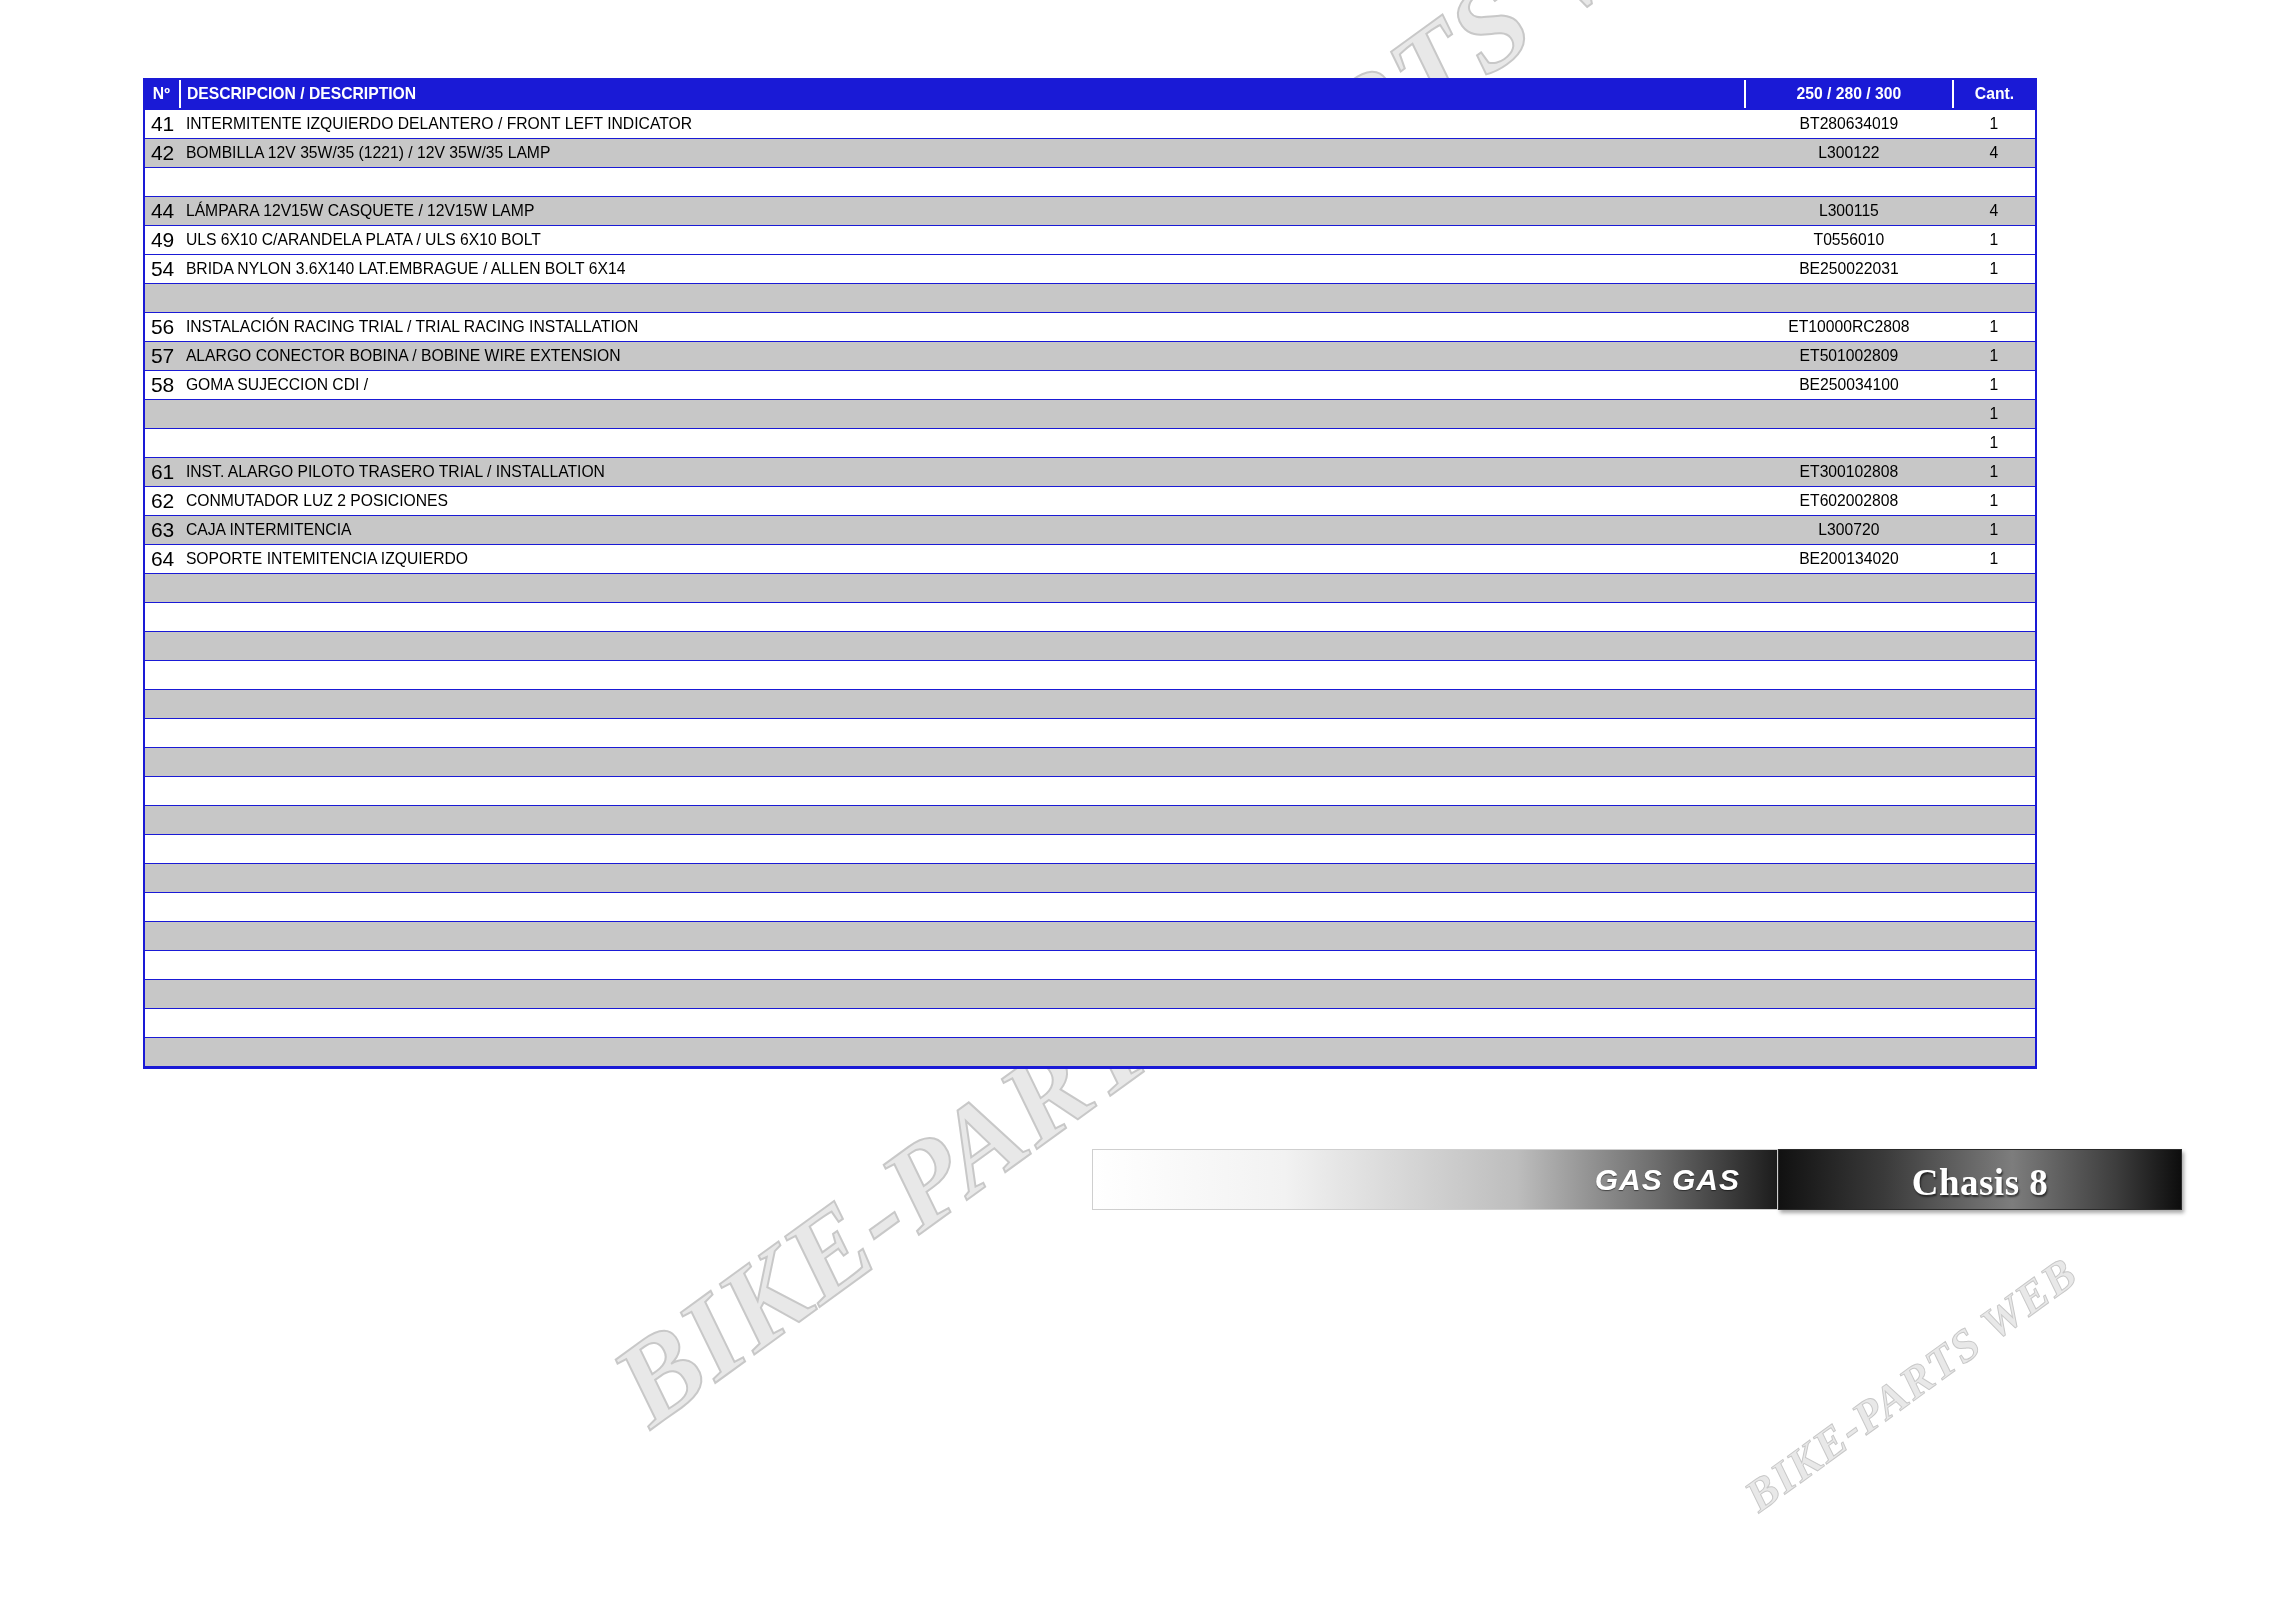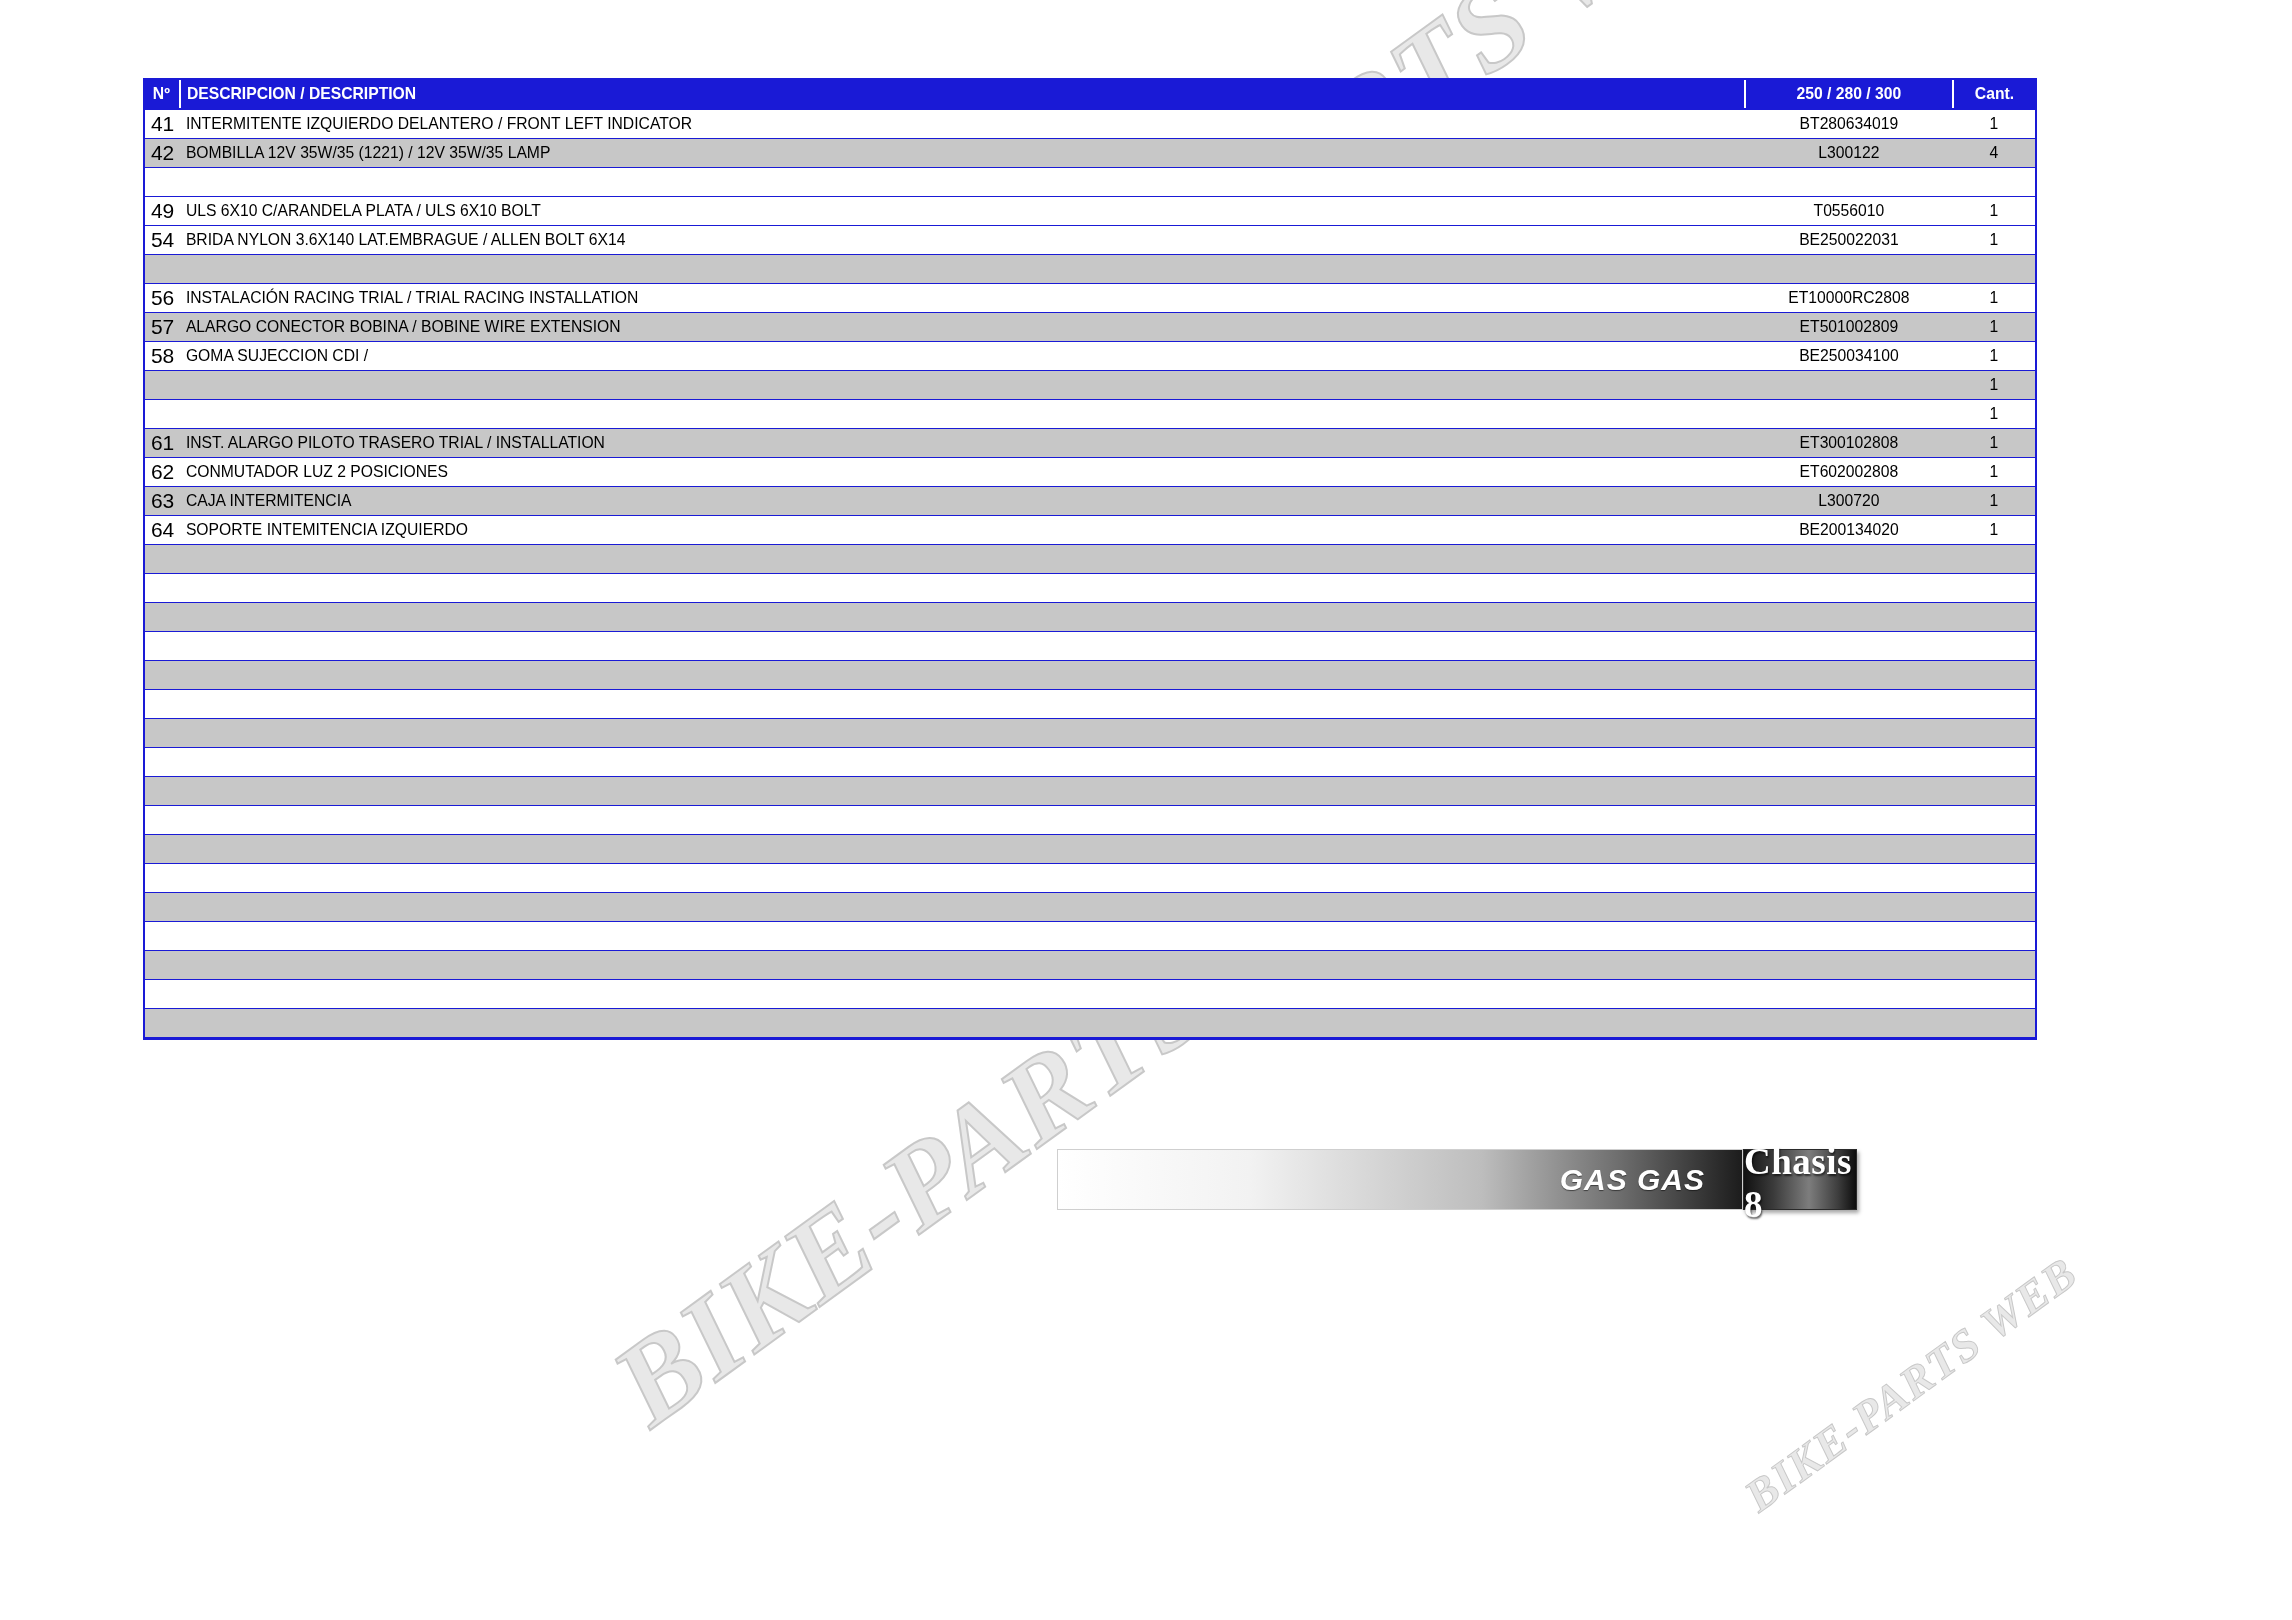--- a/index.html
+++ b/index.html
@@ -126,23 +126,23 @@
   tbody tr.plain td { background: #ffffff; }
 
   td.cell-no   { text-align: right; padding-right: 5.9px; font-size: 21px; }
   td.cell-desc { text-align: left; padding-left: 9.8px; font-size: 15.7px; }
   td.cell-ref  { text-align: center; font-size: 15.7px; }
   td.cell-qty  { text-align: center; font-size: 15.7px; }
 
   
   .banner {
     position: absolute;
-    left: 1057px;
+    left: 1092px;
     top: 1149px;
-    width: 800px;
+    width: 1090px;
     height: 61px;
     display: flex;
     z-index: 6;
   }
   .banner-left {
     flex: 0 0 686px;
     position: relative;
     background: linear-gradient(to right, #ffffff 0%, #f2f2f2 28%, #bdbdbd 62%, #6e6e6e 82%, #1c1c1c 100%);
     border: 1px solid #cfcfcf;
     box-sizing: border-box;
@@ -216,20 +216,26 @@
           <td class="cell-desc">BOMBILLA 12V 35W/35 (1221) / 12V 35W/35 LAMP</td>
           <td class="cell-ref">L300122</td>
           <td class="cell-qty">4</td>
         </tr>
         <tr class="plain">
           <td class="cell-no"></td>
           <td class="cell-desc"></td>
           <td class="cell-ref"></td>
           <td class="cell-qty"></td>
         </tr>
+        <tr class="shade">
+          <td class="cell-no">44</td>
+          <td class="cell-desc">LÁMPARA 12V15W CASQUETE / 12V15W LAMP</td>
+          <td class="cell-ref">L300115</td>
+          <td class="cell-qty">4</td>
+        </tr>
         <tr class="plain">
           <td class="cell-no">49</td>
           <td class="cell-desc">ULS 6X10 C/ARANDELA PLATA / ULS 6X10 BOLT</td>
           <td class="cell-ref">T0556010</td>
           <td class="cell-qty">1</td>
         </tr>
         <tr class="plain">
           <td class="cell-no">54</td>
           <td class="cell-desc">BRIDA NYLON 3.6X140 LAT.EMBRAGUE / ALLEN BOLT 6X14</td>
           <td class="cell-ref">BE250022031</td>

